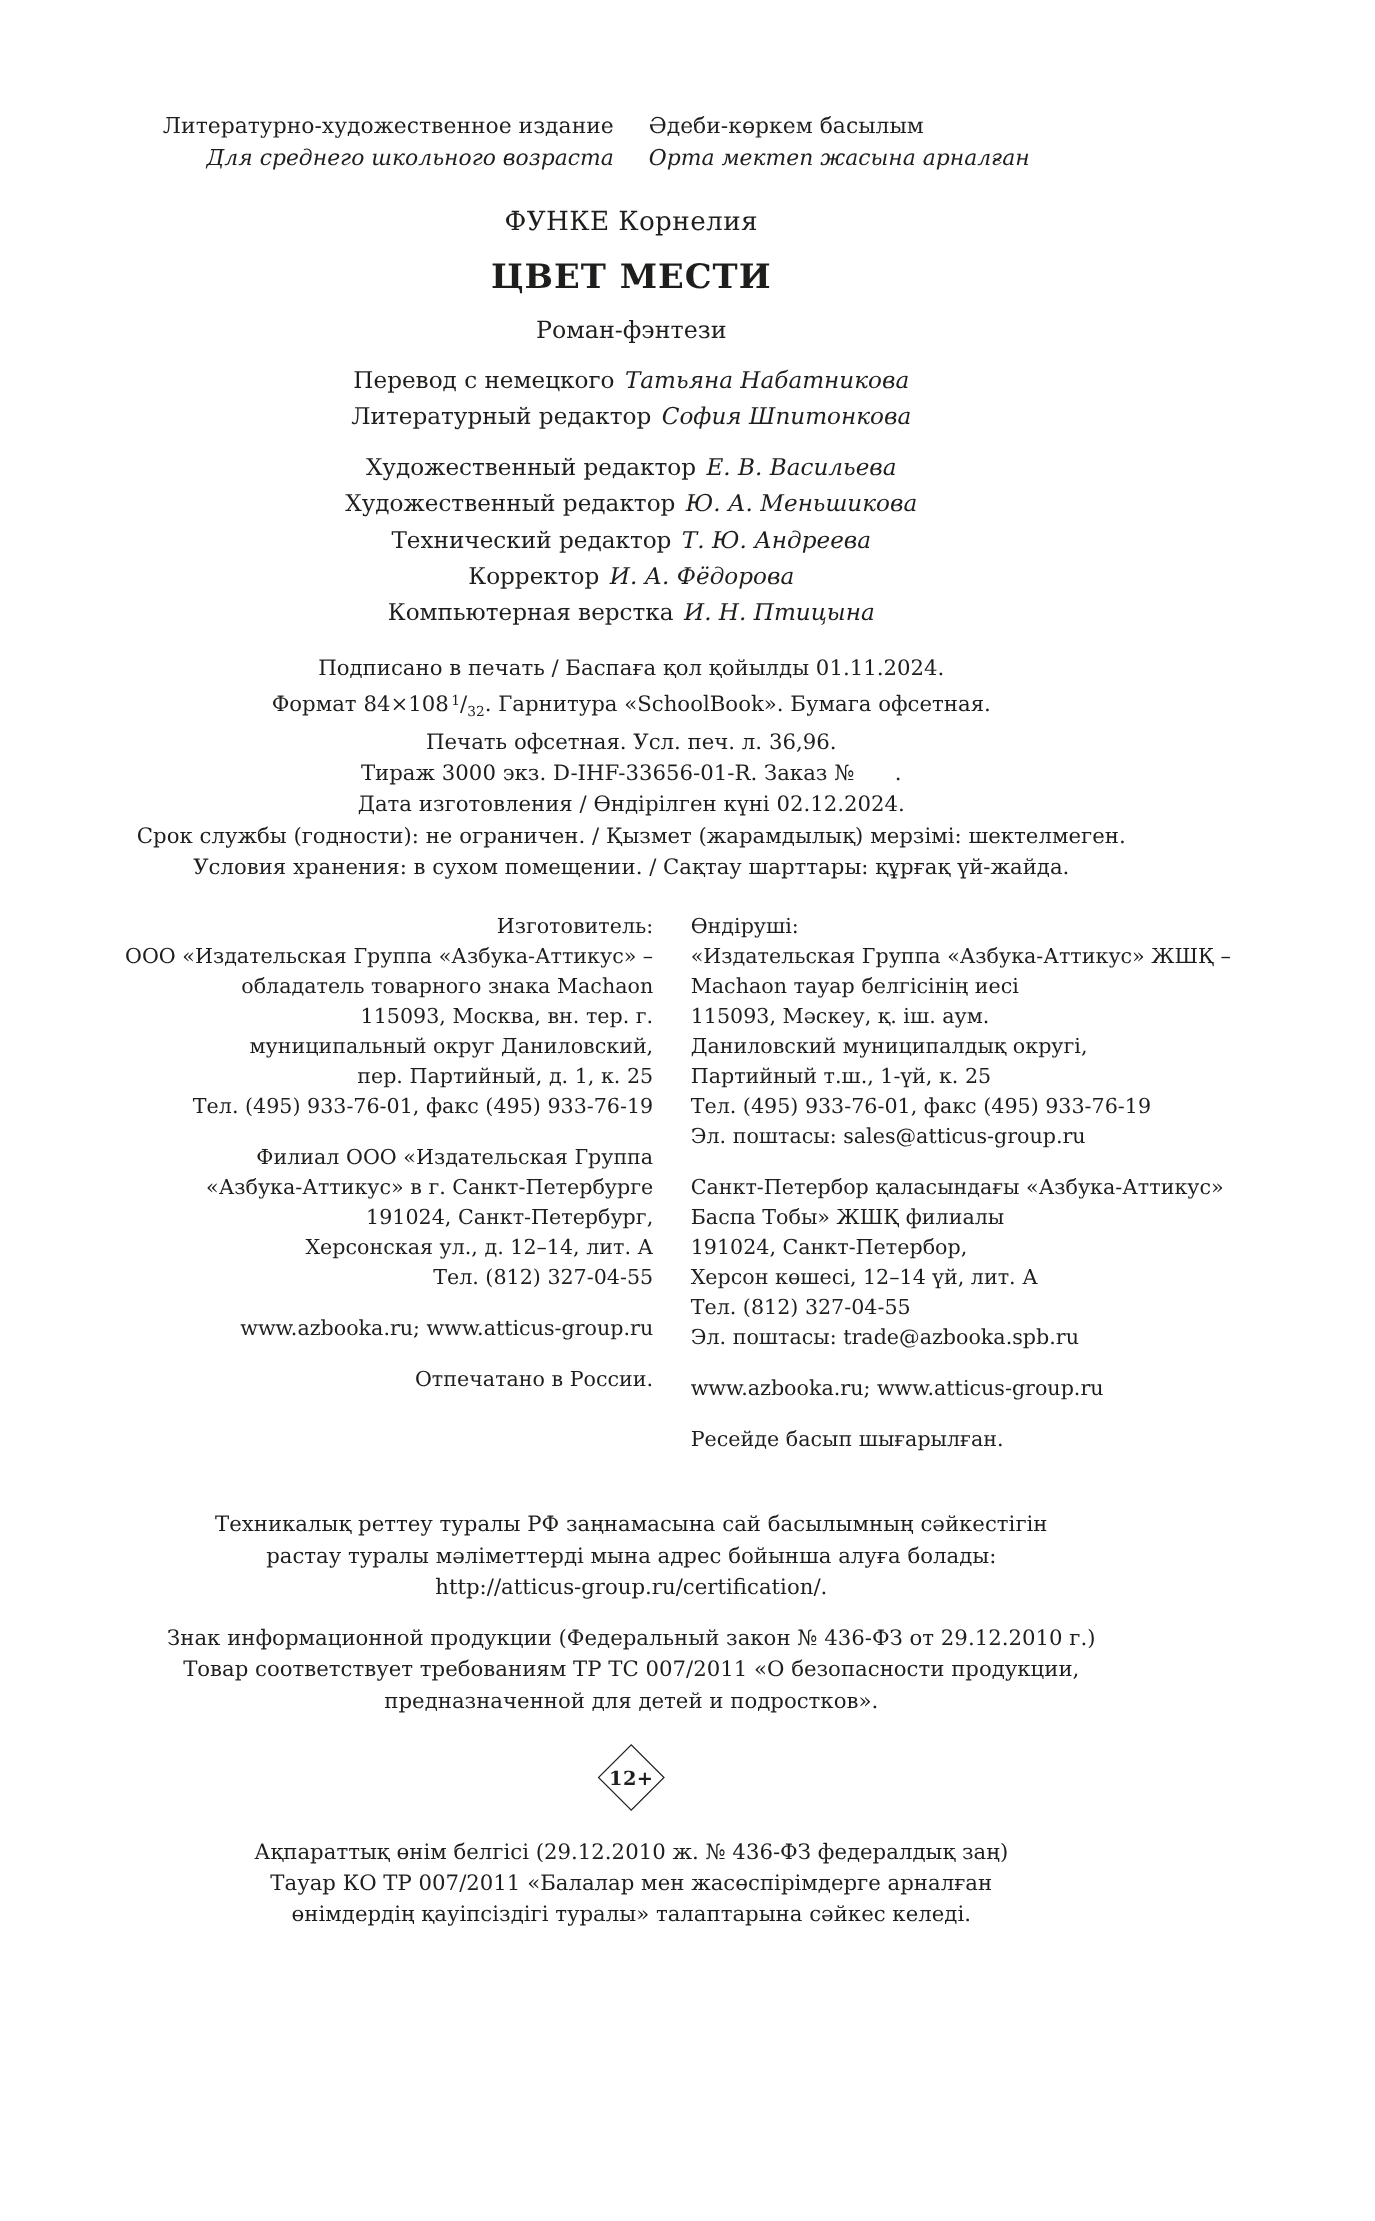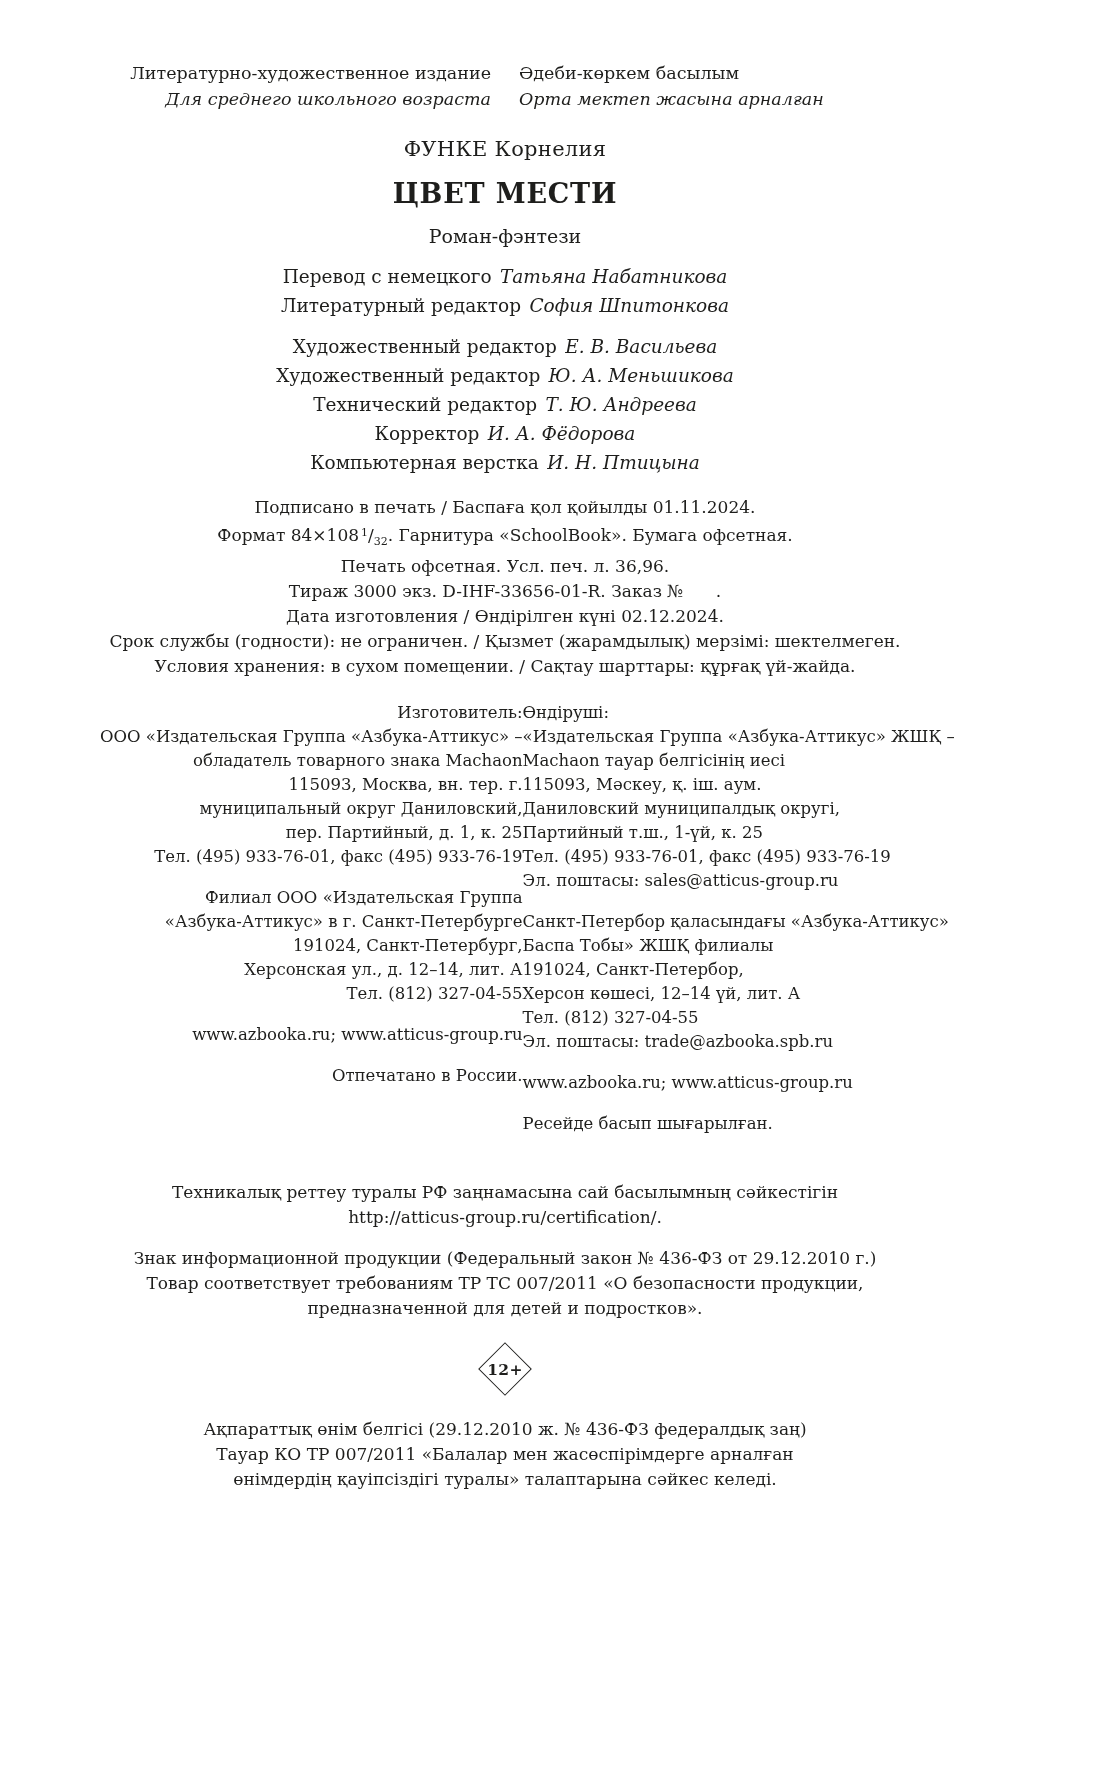--- a/index.html
+++ b/index.html
@@ -8,21 +8,21 @@
     background: #ffffff;
   }
   .page {
     position: relative;
     width: 1100px;
     height: 1777px;
     background: #ffffff;
     color: #1e1e1c;
     font-family: "DejaVu Serif", "Liberation Serif", serif;
     box-sizing: border-box;
-    padding-top: 60px;
+    padding-top: 88px;
     overflow: hidden;
   }
   .content {
     width: 810px;
     margin-left: 100px;
   }
   .line { white-space: nowrap; }
   .c { text-align: center; }
   .italic { font-style: italic; }
   .right-align { text-align: right; }
@@ -72,20 +72,21 @@
     vertical-align: 5px;
     margin-left: 2px;
   }
   .print-block sub {
     font-size: 11px;
     vertical-align: -4px;
   }
 
   .mfr-cols {
     display: flex;
+    gap: 30px;
     margin-top: 22px;
     font-size: 16.5px;
     line-height: 24px;
   }
   .mcol { flex: 1 1 0; }
   .para + .para { margin-top: 17px; }
 
   .cert {
     margin-top: 44px;
     font-size: 17px;
@@ -212,20 +213,21 @@
             <div class="line">Тел. (812) 327-04-55</div>
             <div class="line">Эл. поштасы: trade@azbooka.spb.ru</div>
           </div>
         <div class="para line">www.azbooka.ru; www.atticus-group.ru</div>
         <div class="para line">Ресейде басып шығарылған.</div>
       </div>
     </div>
 
     <div class="cert c">
         <div class="line">Техникалық реттеу туралы РФ заңнамасына сай басылымның сәйкестігін</div>
+        <div class="line">растау туралы мәліметтерді мына адрес бойынша алуға болады:</div>
         <div class="line">http://atticus-group.ru/certification/.</div>
       </div>
 
     <div class="infosign c">
         <div class="line">Знак информационной продукции (Федеральный закон № 436-ФЗ от 29.12.2010 г.)</div>
         <div class="line">Товар соответствует требованиям ТР ТС 007/2011 «О безопасности продукции,</div>
         <div class="line">предназначенной для детей и подростков».</div>
       </div>
 
     <div class="age-badge">

